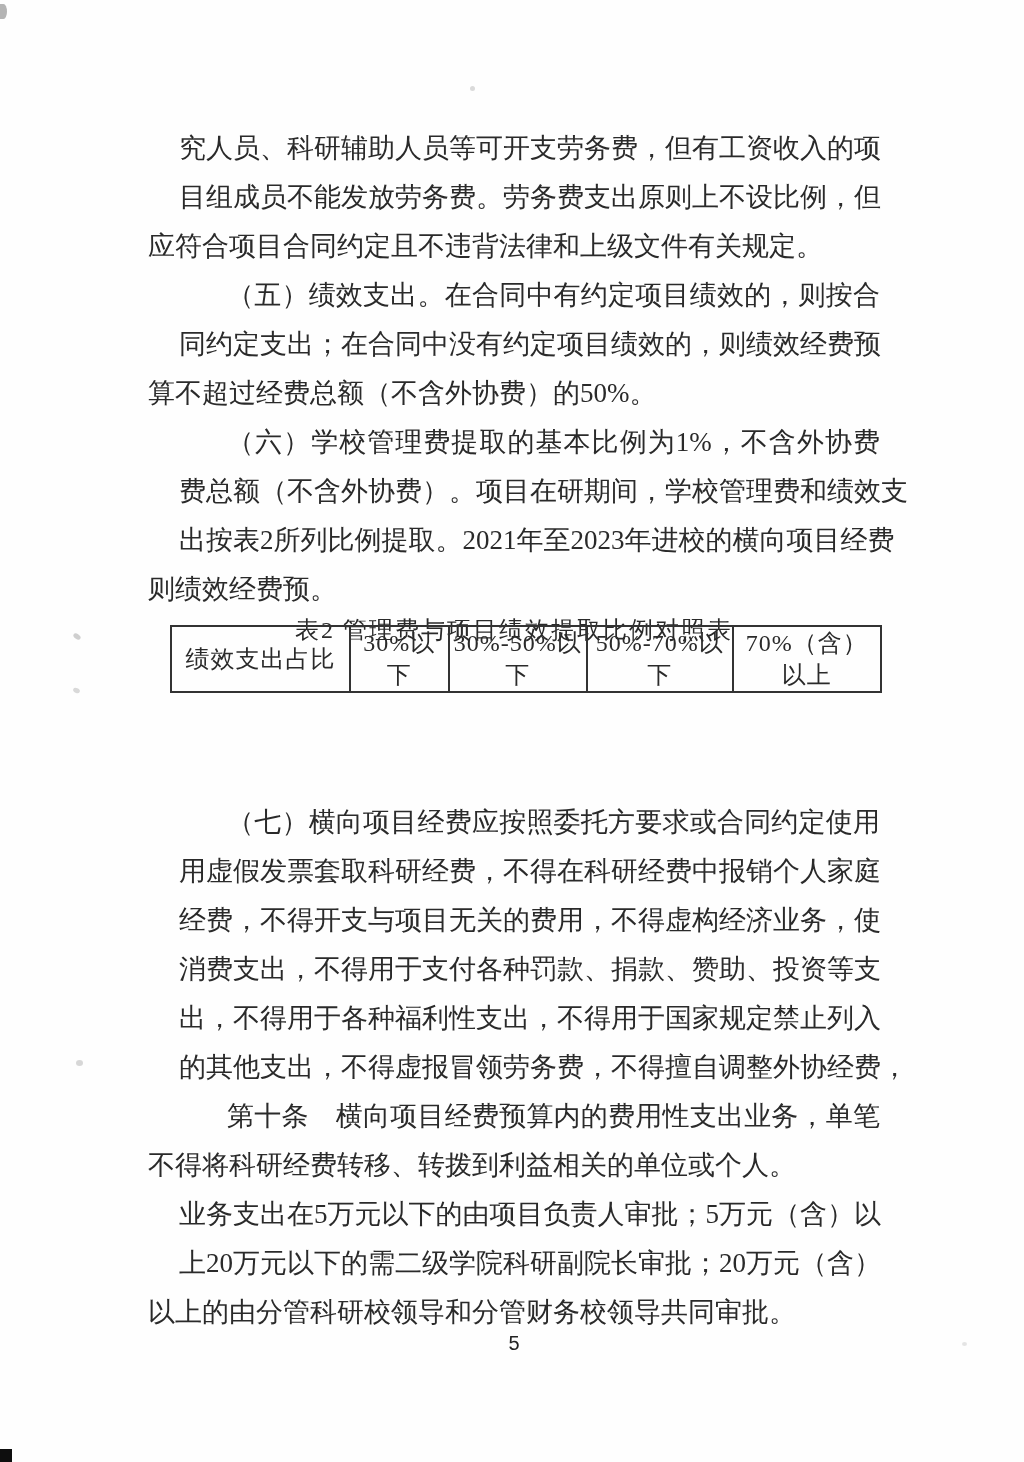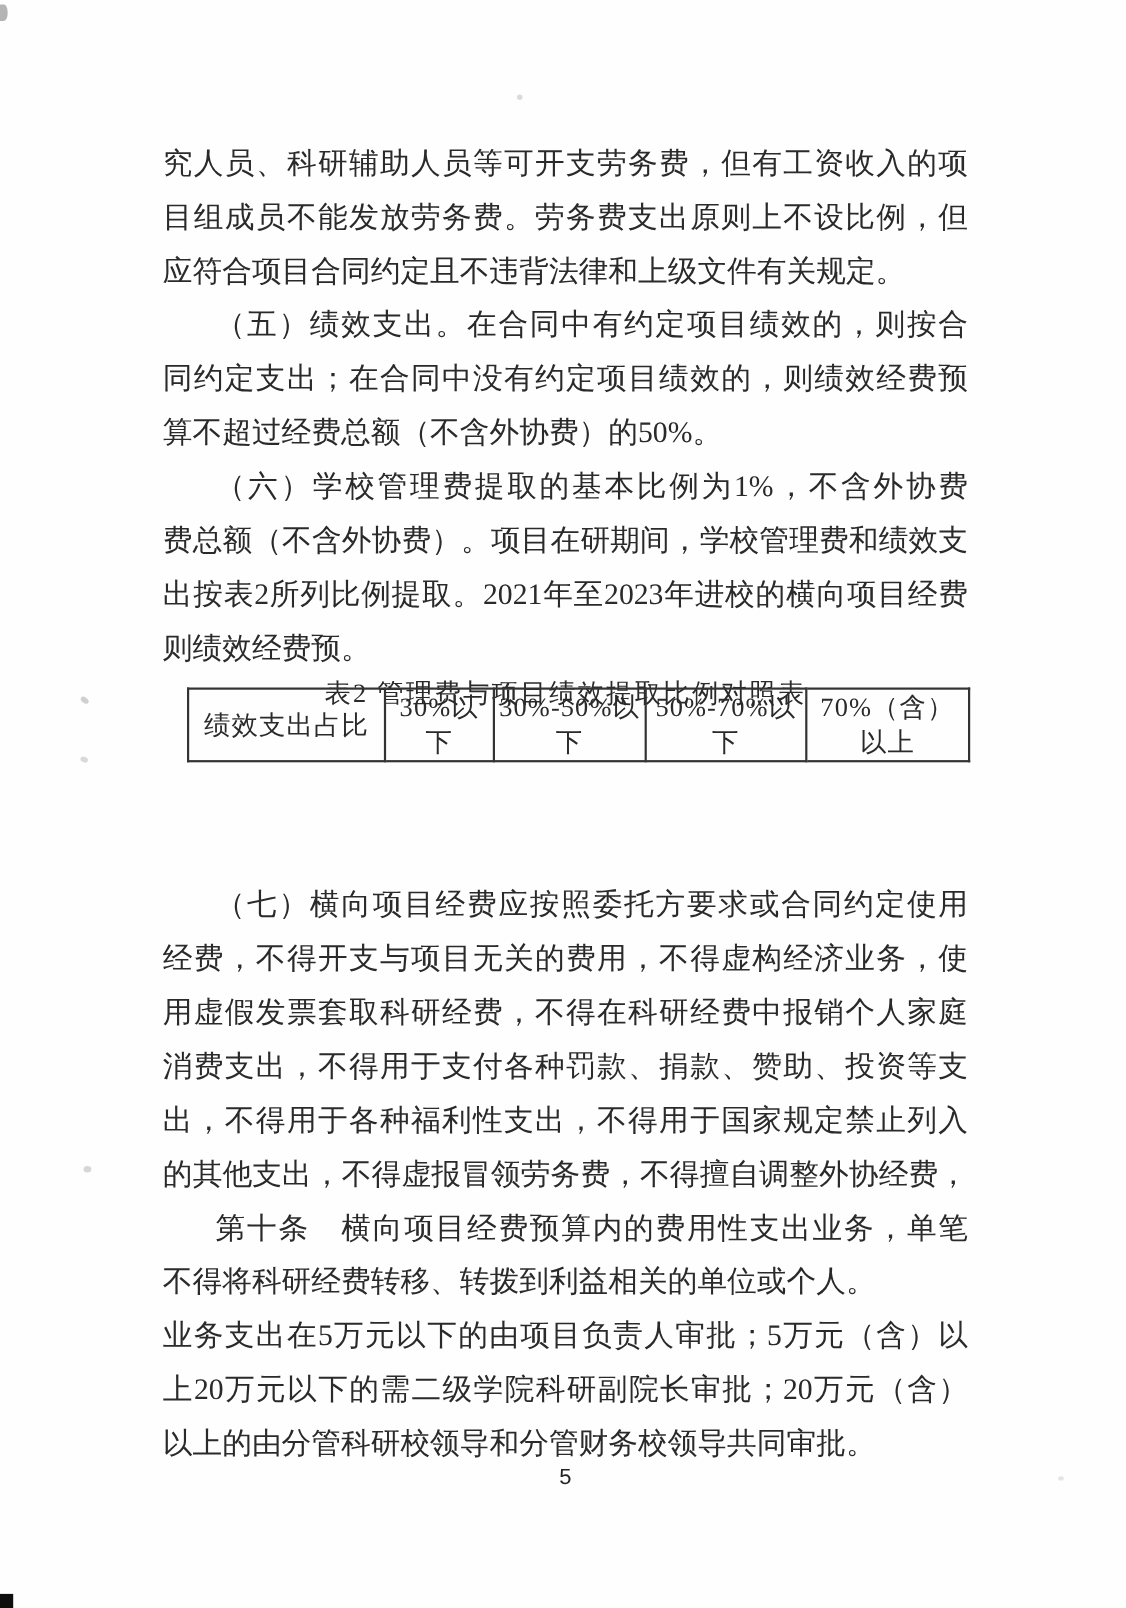--- a/index.html
+++ b/index.html
@@ -29,20 +29,21 @@
     line-height: 49px;
     font-size: 27px;
     white-space: nowrap;
     text-align: justify;
     color: #2a2a2a;
   }
   .line.fill {
     text-align-last: justify;
     -moz-text-align-last: justify;
     text-justify: inter-character;
+    margin-left: 31px;
   }
   .line.end {
     text-align: left;
     text-align-last: left;
   }
   .line.indent { text-indent: 48px; }
   
   .table-caption {
     position: absolute;
     top: 614px;
@@ -132,22 +133,22 @@
         <td>30%以下</td>
         <td>30%-50%以下</td>
         <td>50%-70%以下</td>
         <td>70%（含）以上</td>
       </tr>
     </tbody>
   </table>
 
   <div class="textblock second">
     <div class="line fill indent">（七）横向项目经费应按照委托方要求或合同约定使用</div>
+    <div class="line fill">用虚假发票套取科研经费，不得在科研经费中报销个人家庭</div>
     <div class="line fill">经费，不得开支与项目无关的费用，不得虚构经济业务，使</div>
-    <div class="line fill">用虚假发票套取科研经费，不得在科研经费中报销个人家庭</div>
     <div class="line fill">消费支出，不得用于支付各种罚款、捐款、赞助、投资等支</div>
     <div class="line fill">出，不得用于各种福利性支出，不得用于国家规定禁止列入</div>
     <div class="line fill">的其他支出，不得虚报冒领劳务费，不得擅自调整外协经费，</div>
     <div class="line fill indent">第十条　横向项目经费预算内的费用性支出业务，单笔</div>
     <div class="line end">不得将科研经费转移、转拨到利益相关的单位或个人。</div>
     <div class="line fill">业务支出在5万元以下的由项目负责人审批；5万元（含）以</div>
     <div class="line fill">上20万元以下的需二级学院科研副院长审批；20万元（含）</div>
     <div class="line end">以上的由分管科研校领导和分管财务校领导共同审批。</div>
   </div>
 

